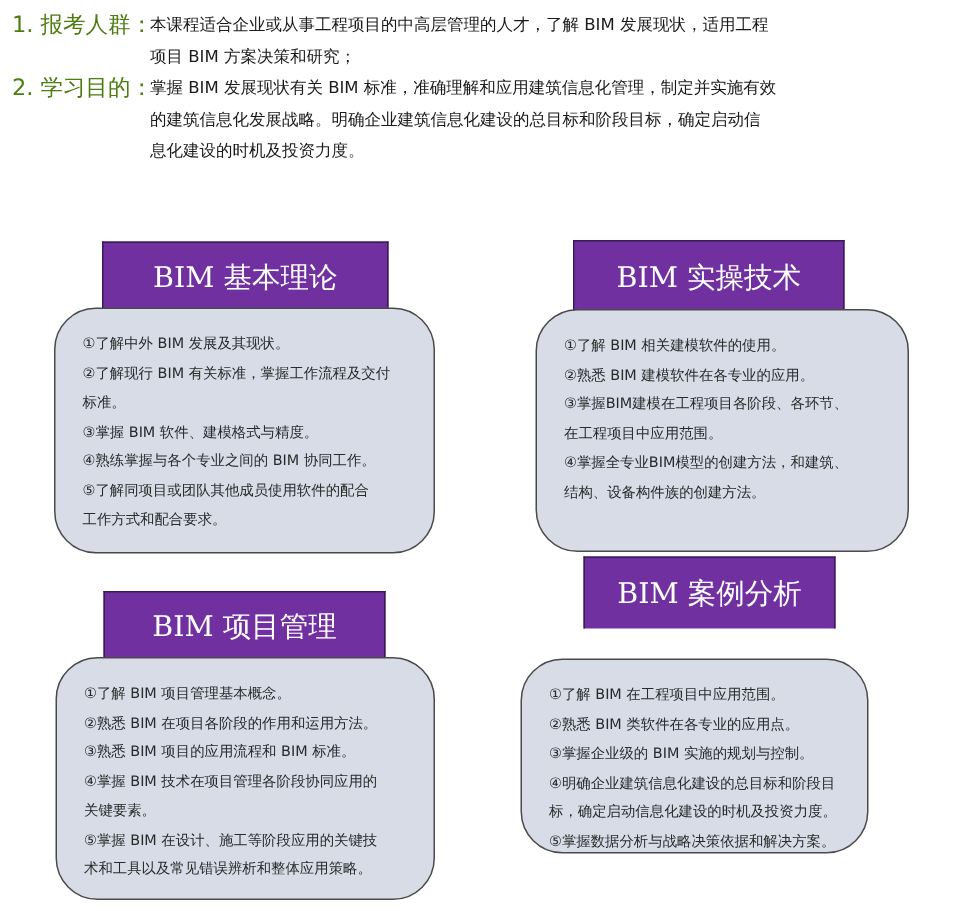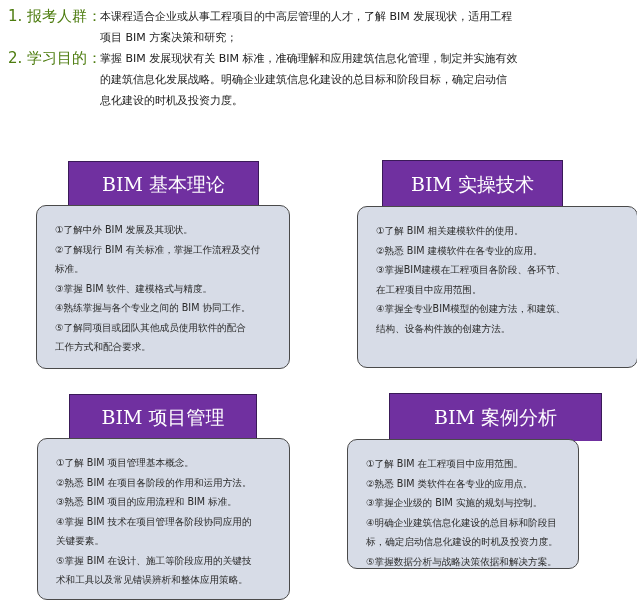--- a/index.html
+++ b/index.html
@@ -8,21 +8,21 @@
   .intro { position:absolute; left:8px; width:625px; }
   .intro-row { position:relative; }
   .intro-label { position:absolute; left:0; top:0; color:#4d7c0f; font-weight:normal;
                  font-size:15px; line-height:21px; letter-spacing:0px; white-space:nowrap; }
   .intro-text { margin-left:92px; color:#1a1a1a; font-size:11px; line-height:21px; }
   .header { position:absolute; background:#7030a0; color:#ffffff;
             font-family:"DejaVu Serif", "Liberation Serif", serif; font-size:19px;
             display:flex; align-items:center; justify-content:center;
             border:1px solid #3a1a58; border-bottom:none; box-sizing:border-box; z-index:1;text-align:center; }
   .box { position:absolute; background:#d7dce7; border:1.5px solid #4a4a4a;
-         border-radius:10px; box-sizing:border-box; padding:14px 14px 0 18px; z-index:2; }
+         border-radius:28px; box-sizing:border-box; padding:14px 14px 0 18px; z-index:2; }
   .box-line { font-size:9.6px; line-height:19.5px; color:#2a2a2a; white-space:nowrap; }
 </style>
 </head>
 <body>
 
 <div class="intro" style="top:6px;">
   <div class="intro-row">
     <span class="intro-label">1. 报考人群：</span>
     <div class="intro-text">
       <div>本课程适合企业或从事工程项目的中高层管理的人才，了解 BIM 发展现状，适用工程</div>
@@ -44,41 +44,41 @@
   <div class="box-line">①了解中外 BIM 发展及其现状。</div>
   <div class="box-line">②了解现行 BIM 有关标准，掌握工作流程及交付</div>
   <div class="box-line">标准。</div>
   <div class="box-line">③掌握 BIM 软件、建模格式与精度。</div>
   <div class="box-line">④熟练掌握与各个专业之间的 BIM 协同工作。</div>
   <div class="box-line">⑤了解同项目或团队其他成员使用软件的配合</div>
   <div class="box-line">工作方式和配合要求。</div>
 </div>
 
 <div class="header" style="left:382px; top:160px; width:181px; height:48px;">BIM 实操技术</div>
-<div class="box" style="left:357px; top:206px; width:281px; height:162px;">
+<div class="box" style="left:357px; top:206px; width:249px; height:162px;">
   <div class="box-line">①了解 BIM 相关建模软件的使用。</div>
   <div class="box-line">②熟悉 BIM 建模软件在各专业的应用。</div>
   <div class="box-line">③掌握BIM建模在工程项目各阶段、各环节、</div>
   <div class="box-line">在工程项目中应用范围。</div>
   <div class="box-line">④掌握全专业BIM模型的创建方法，和建筑、</div>
   <div class="box-line">结构、设备构件族的创建方法。</div>
 </div>
 
 <div class="header" style="left:69px; top:394px; width:188px; height:46px;">BIM 项目管理</div>
 <div class="box" style="left:37px; top:438px; width:253px; height:162px;">
   <div class="box-line">①了解 BIM 项目管理基本概念。</div>
   <div class="box-line">②熟悉 BIM 在项目各阶段的作用和运用方法。</div>
   <div class="box-line">③熟悉 BIM 项目的应用流程和 BIM 标准。</div>
   <div class="box-line">④掌握 BIM 技术在项目管理各阶段协同应用的</div>
   <div class="box-line">关键要素。</div>
   <div class="box-line">⑤掌握 BIM 在设计、施工等阶段应用的关键技</div>
   <div class="box-line">术和工具以及常见错误辨析和整体应用策略。</div>
 </div>
 
-<div class="header" style="left:389px; top:393px; width:213px; height:48px;">BIM 案例分析</div>
+<div class="header" style="left:389px; top:371px; width:168px; height:48px;">BIM 案例分析</div>
 <div class="box" style="left:347px; top:439px; width:232px; height:130px;">
   <div class="box-line">①了解 BIM 在工程项目中应用范围。</div>
   <div class="box-line">②熟悉 BIM 类软件在各专业的应用点。</div>
   <div class="box-line">③掌握企业级的 BIM 实施的规划与控制。</div>
   <div class="box-line">④明确企业建筑信息化建设的总目标和阶段目</div>
   <div class="box-line">标，确定启动信息化建设的时机及投资力度。</div>
   <div class="box-line">⑤掌握数据分析与战略决策依据和解决方案。</div>
 </div>
 
 </body></html>

